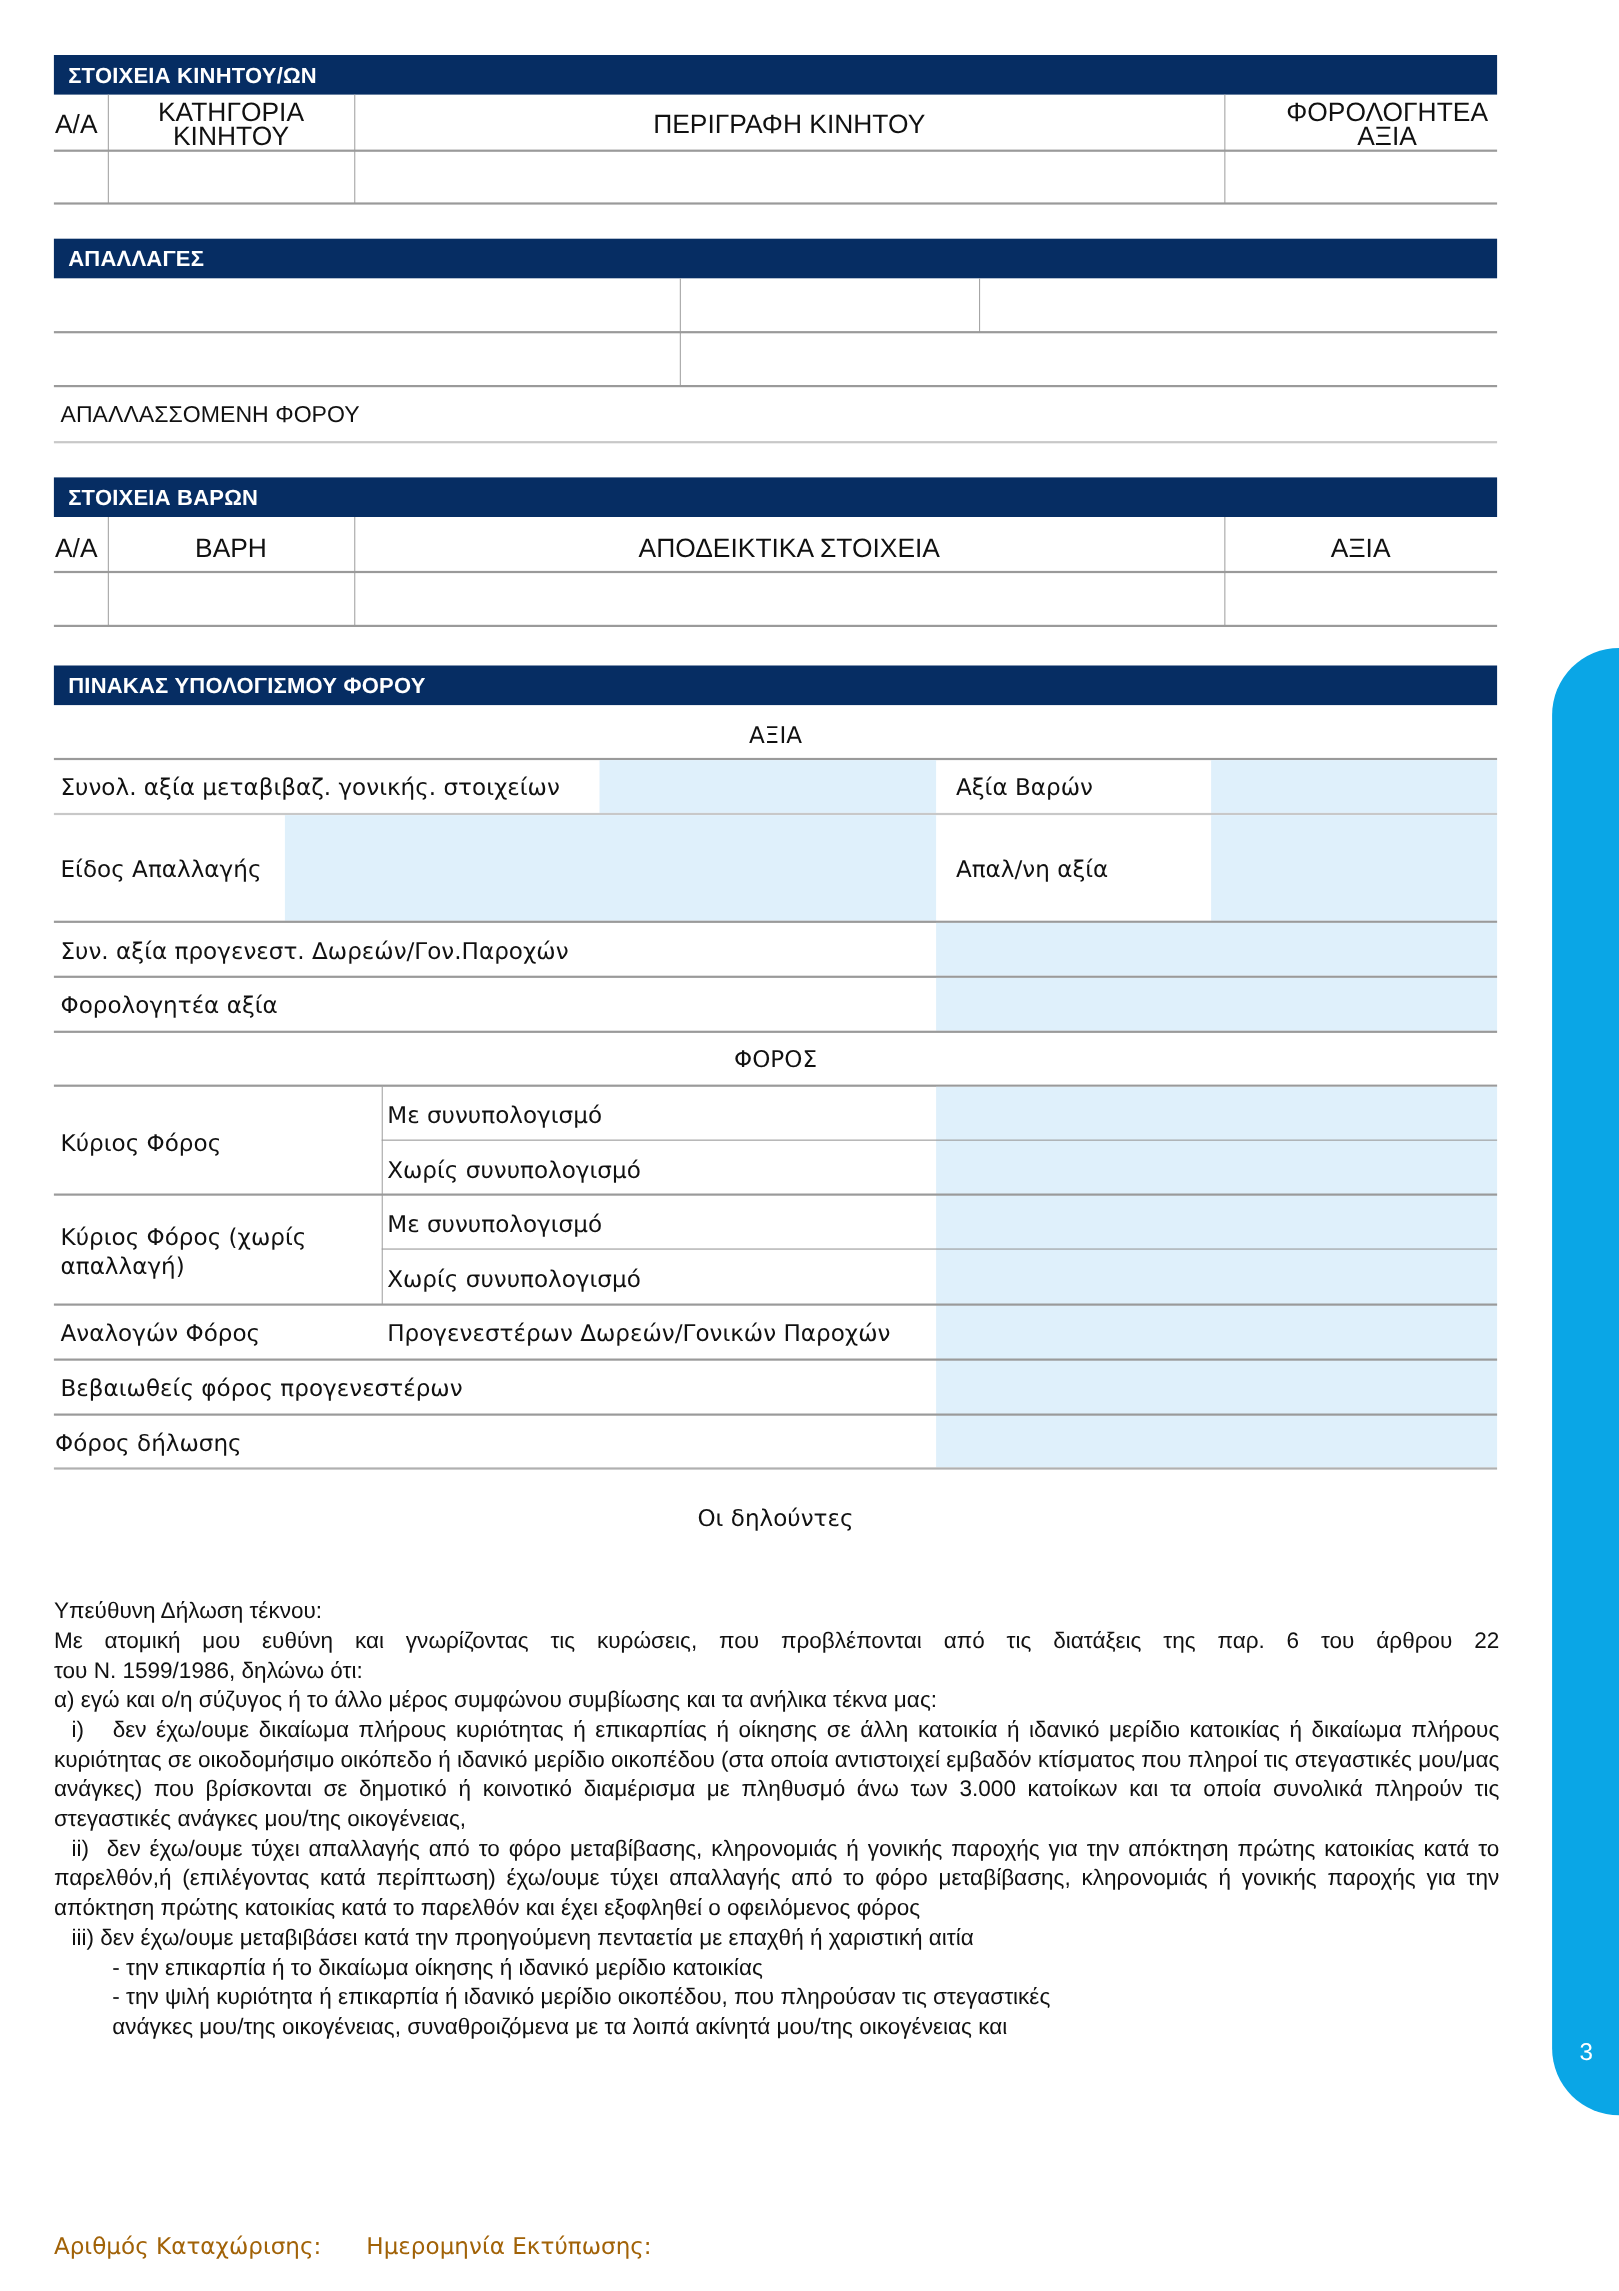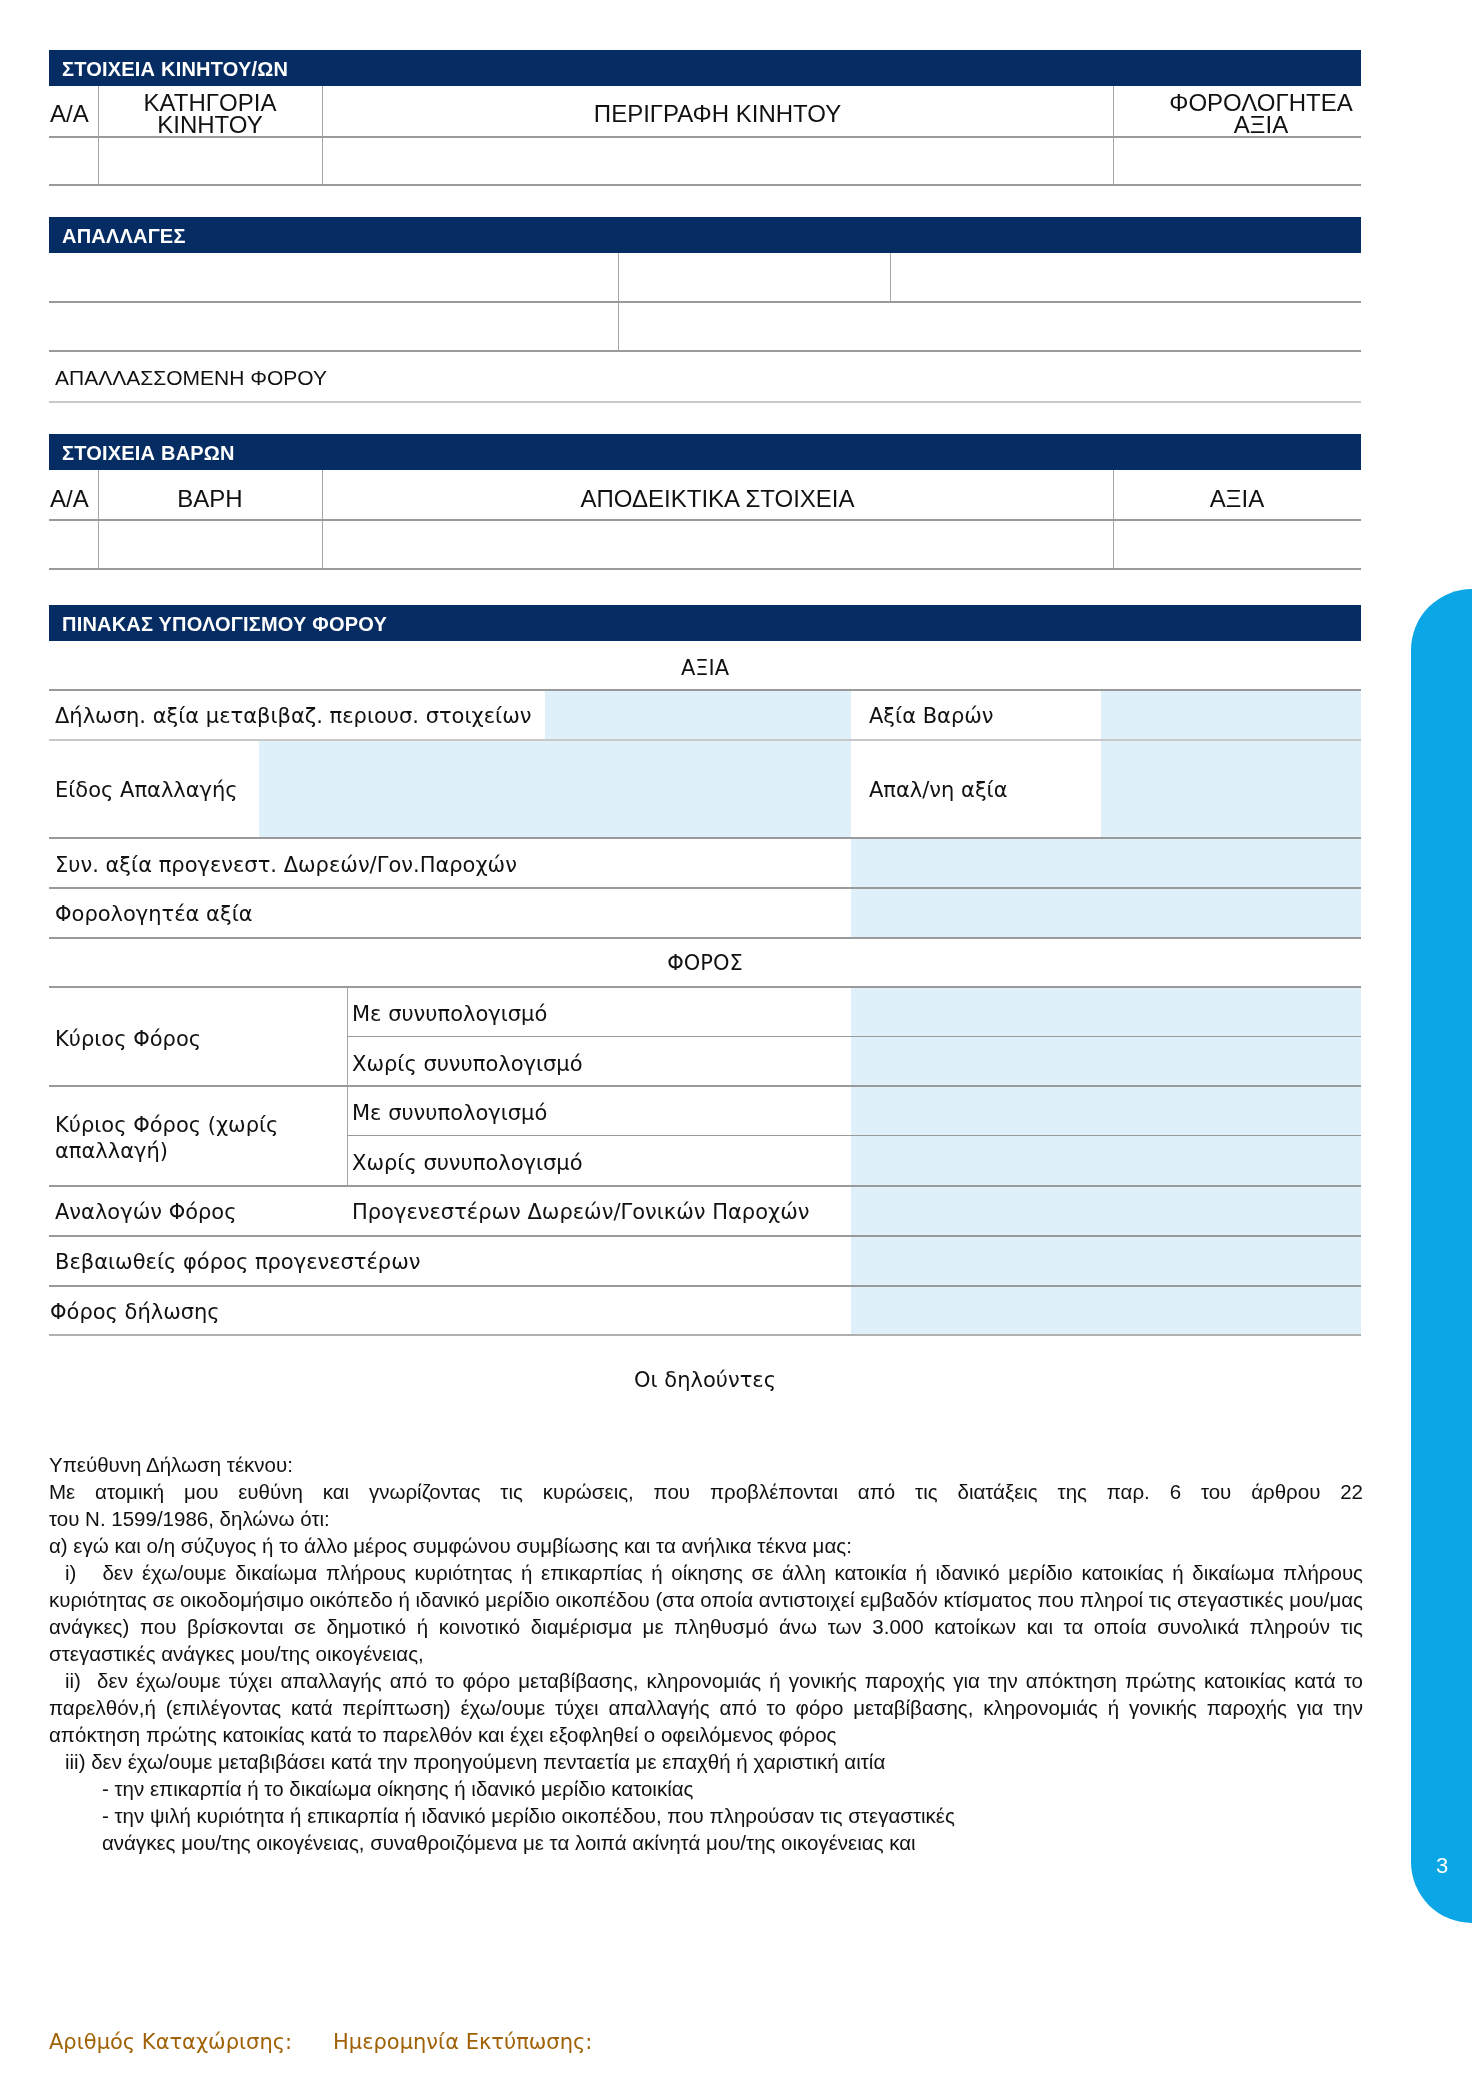--- a/index.html
+++ b/index.html
@@ -86,21 +86,21 @@
     <div class="abs" style="left:1114px;top:521px;width:247px;height:47px;"></div>
   </div>
   <div class="hline" style="left:49px;top:568px;width:1312px;"></div>
 </div>
 
 <div class="bar" style="top:605px;">ΠΙΝΑΚΑΣ ΥΠΟΛΟΓΙΣΜΟΥ ΦΟΡΟΥ</div>
 <div>
   <div class="txt ctr" style="left:49px;top:656px;width:1312px;">ΑΞΙΑ</div>
   <div class="hline" style="left:49px;top:689px;width:1312px;"></div>
 
-  <div class="txt" style="left:55px;top:704px;">Δήλωση. αξία μεταβιβαζ. περιουσ. στοιχείων</div>
+  <div class="txt" style="left:55px;top:704px;">Συνολ. αξία μεταβιβαζ. γονικής. στοιχείων</div>
   <div class="fill" style="left:545px;top:691px;width:306px;height:48px;"></div>
   <div class="txt" style="left:869px;top:704px;">Αξία Βαρών</div>
   <div class="fill" style="left:1101px;top:691px;width:260px;height:48px;"></div>
   <div class="hline" style="left:49px;top:739px;width:1312px;border-top-color:#c8c8c8;"></div>
 
   <div class="txt" style="left:55px;top:778px;">Είδος Απαλλαγής</div>
   <div class="fill" style="left:259px;top:741px;width:592px;height:96px;"></div>
   <div class="txt" style="left:869px;top:778px;">Απαλ/νη αξία</div>
   <div class="fill" style="left:1101px;top:741px;width:260px;height:96px;"></div>
   <div class="hline" style="left:49px;top:837px;width:1312px;"></div>

